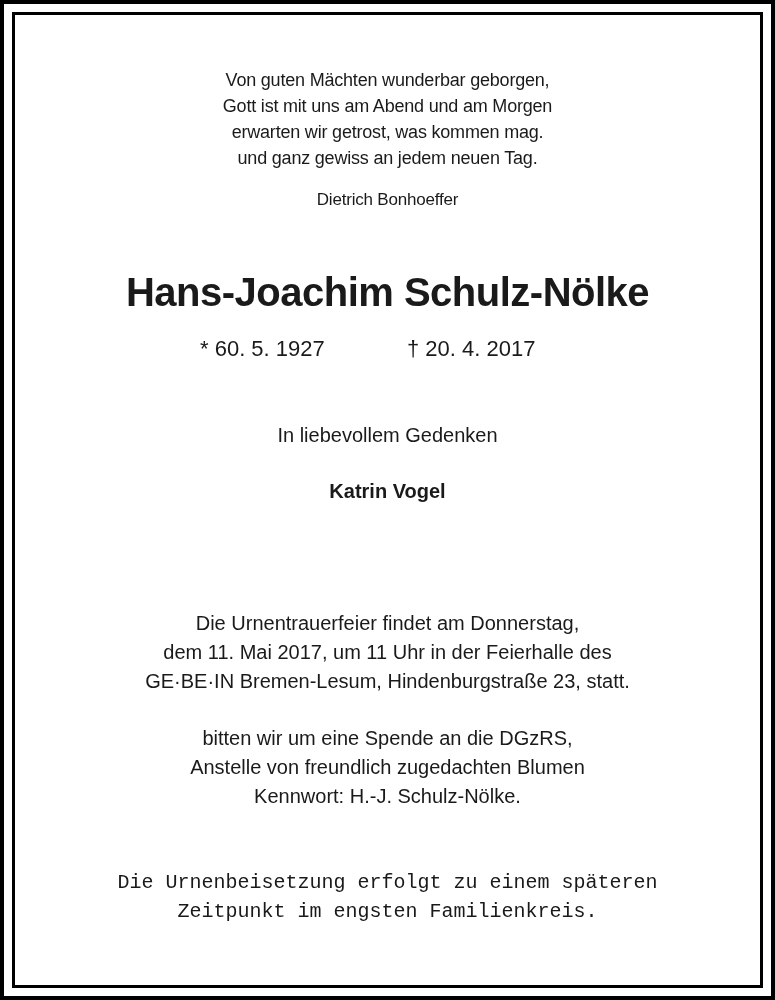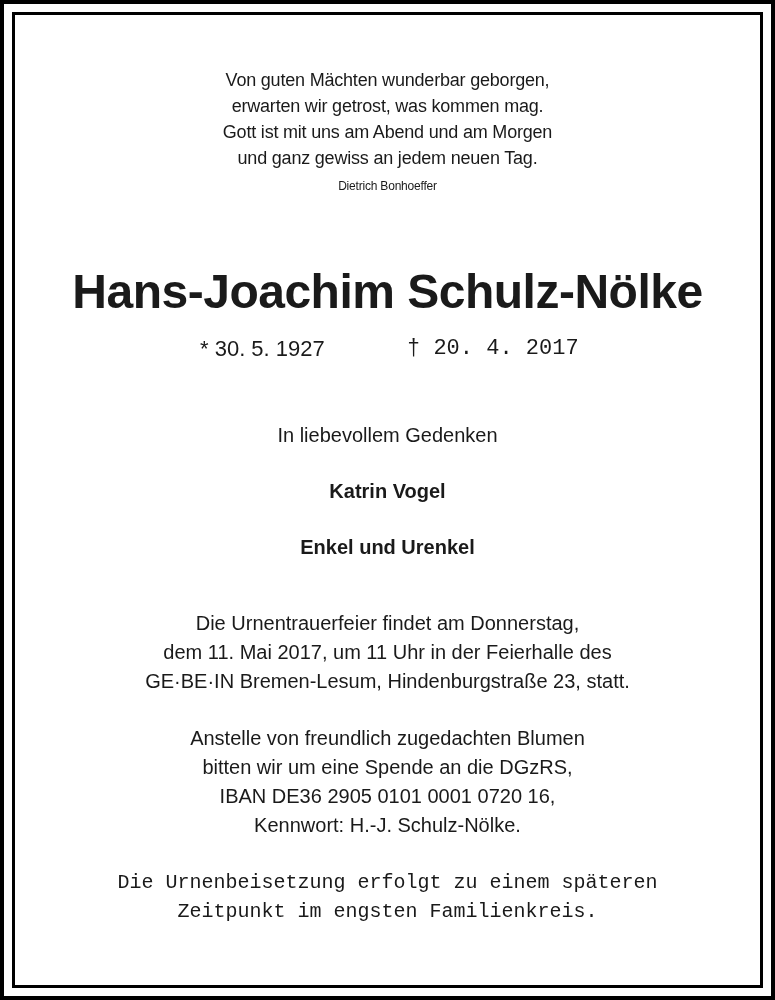--- a/index.html
+++ b/index.html
@@ -42,28 +42,28 @@
       left: 0; width: 775px;
       top: 67px;
       font-size: 18px;
       line-height: 26px;
       letter-spacing: -0.2px;
       font-stretch: condensed;
     }
     .poem .line { display: block; }
     .poem .author {
       display: block;
-      margin-top: 2px;
-      font-size: 12px;
+      margin-top: 16px;
+      font-size: 17px;
     }
     .name {
       position: absolute;
       left: 0; width: 775px;
       top: 262px;
-      font-size: 48px;
+      font-size: 40px;
       font-weight: bold;
       line-height: 60px;
       letter-spacing: -0.5px;
     }
     .dates {
       position: absolute;
       left: 0; width: 775px;
       top: 334px;
       font-size: 22px;
       line-height: 30px;
@@ -72,21 +72,20 @@
       position: absolute;
       left: 200px;
       width: 170px;
       text-align: left;
     }
     .dates .died {
       position: absolute;
       left: 407px;
       width: 180px;
       text-align: left;
-      font-family: Liberation Mono, monospace;
     }
     .mourners {
       position: absolute;
       left: 0; width: 775px;
       top: 420px;
       font-size: 20px;
       line-height: 30px;
     }
     .mourners .intro {
       display: block;
@@ -115,53 +114,49 @@
 </head>
 <body>
 
 <div class="outer-frame"></div>
 <div class="inner-frame"></div>
 
 <div class="content">
 
   <div class="poem">
     <span class="line">Von guten Mächten wunderbar geborgen,</span>
+    <span class="line">Gott ist mit uns am Abend und am Morgen</span>
     <span class="line">erwarten wir getrost, was kommen mag.</span>
-    <span class="line">Gott ist mit uns am Abend und am Morgen</span>
     <span class="line">und ganz gewiss an jedem neuen Tag.</span>
     <span class="author">Dietrich Bonhoeffer</span>
   </div>
 
   <div class="name">Hans-Joachim Schulz-Nölke</div>
 
   <div class="dates">
-    <span class="born">* 30. 5. 1927</span>
+    <span class="born">* 60. 5. 1927</span>
     <span class="died">† 20. 4. 2017</span>
   </div>
 
   <div class="mourners">
     <span class="intro">In liebevollem Gedenken</span>
     <span class="row">
       <span>Katrin Vogel</span>
-    </span>
-    <span class="row">
-      <span>Enkel und Urenkel</span>
     </span>
   </div>
 
   <div class="paragraph p-ceremony">
     <span class="line">Die Urnentrauerfeier findet am Donnerstag,</span>
     <span class="line">dem 11. Mai 2017, um 11 Uhr in der Feierhalle des</span>
     <span class="line">GE·BE·IN Bremen-Lesum, Hindenburgstraße 23, statt.</span>
   </div>
 
   <div class="paragraph p-donation">
+    <span class="line">bitten wir um eine Spende an die DGzRS,</span>
     <span class="line">Anstelle von freundlich zugedachten Blumen</span>
-    <span class="line">bitten wir um eine Spende an die DGzRS,</span>
-    <span class="line">IBAN DE36 2905 0101 0001 0720 16,</span>
     <span class="line">Kennwort: H.-J. Schulz-Nölke.</span>
   </div>
 
   <div class="paragraph p-burial">
     <span class="line">Die Urnenbeisetzung erfolgt zu einem späteren</span>
     <span class="line">Zeitpunkt im engsten Familienkreis.</span>
   </div>
 
 </div>
 

